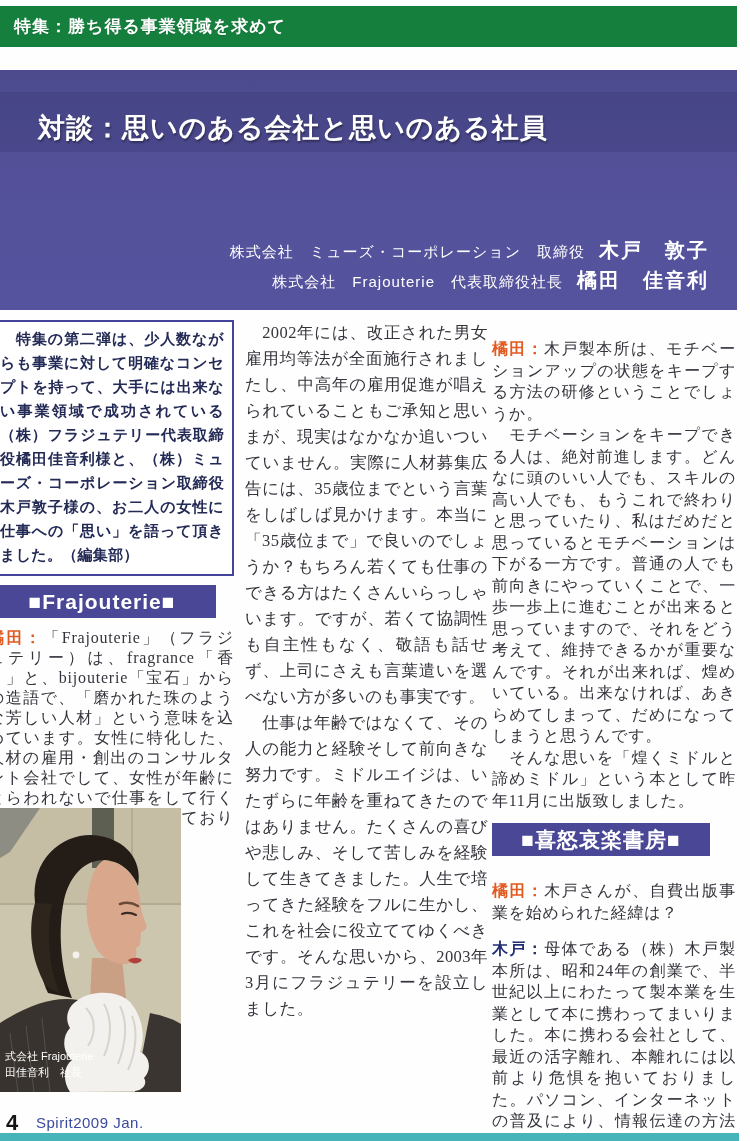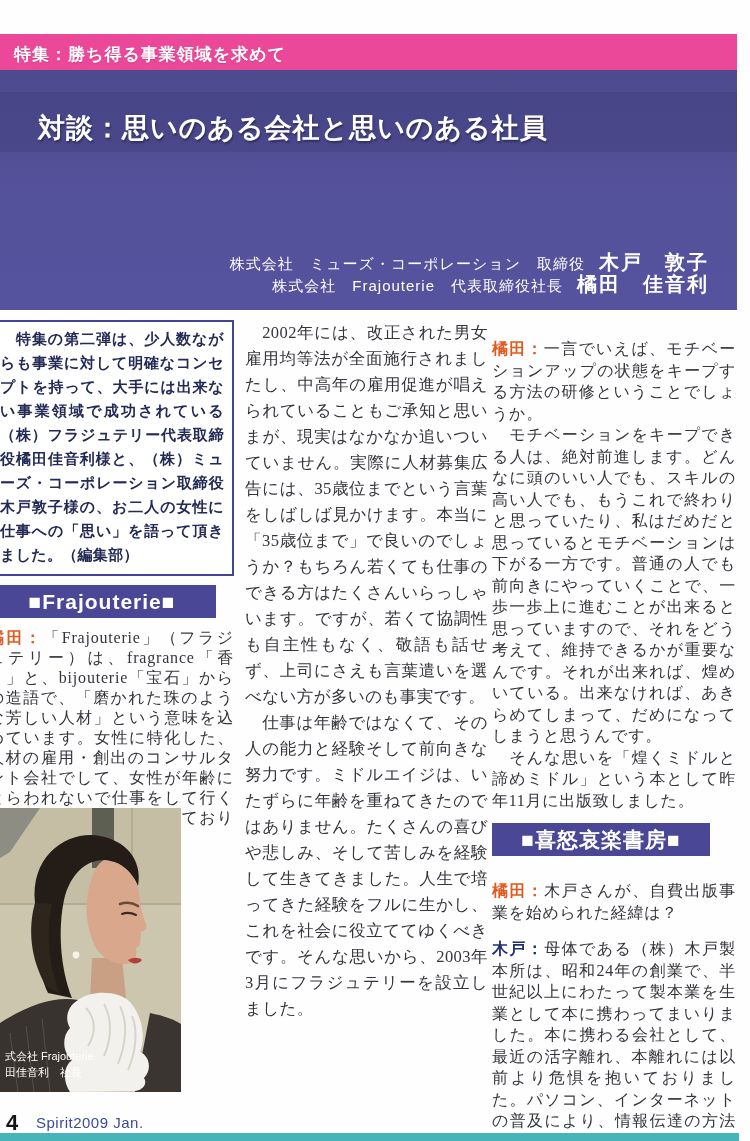--- a/index.html
+++ b/index.html
@@ -5,22 +5,22 @@
   html,body{margin:0;padding:0;}
   body{background:#ffffff;}
   .page{
     position:relative; width:750px; height:1141px; overflow:hidden;
     background:#fefefe;
     font-family:"Liberation Sans", sans-serif;
   }
   
   .topbar{
     position:absolute; left:0; top:6px; width:737px; height:41px;
-    background:#ec4899;
-    display:flex; align-items:center;margin-top:28px;
+    background:#15803d;
+    display:flex; align-items:center;
   }
   .topbar span{
     color:#ffffff; font-weight:bold; font-size:17px; letter-spacing:1px;
     padding-left:14px;
     text-shadow:0 1px 1px rgba(0,0,0,0.15);
   }
   
   .hero{
     position:absolute; left:0; top:70px; width:737px; height:240px;
     background:linear-gradient(180deg,#4d4b8e 0%, #55529c 55%, #56539e 100%);
@@ -29,21 +29,21 @@
     position:absolute; left:0; top:22px; width:100%; height:60px;
     background:rgba(10,8,50,0.10);
   }
   .hero-title{
     position:absolute; left:30px; top:32px; margin:8px;
     color:#ffffff; font-size:27px; font-weight:bold; letter-spacing:1px;
     text-shadow:1px 2px 2px rgba(0,0,0,0.35);
   }
   .byline{
     position:absolute; right:28px; bottom:14px; text-align:right;
-    color:#ffffff; line-height:21px; white-space:nowrap;
+    color:#ffffff; line-height:28px; white-space:nowrap;
   }
   .byline .role{font-size:15px; letter-spacing:1px; margin-right:14px;}
   .byline .name{font-size:20px; font-weight:bold; letter-spacing:2px;}
   
   .col{
     position:absolute; top:320px;
     color:#34343c;
     font-family:"Liberation Serif","DejaVu Serif",serif;
     text-align:justify; text-justify:inter-character;
   }
@@ -126,21 +126,21 @@
   </div>
 
   <div class="col col-mid">
     <p>　2002年には、改正された男女雇用均等法が全面施行されましたし、中高年の雇用促進が唱えられていることもご承知と思いまが、現実はなかなか追いついていません。実際に人材募集広告には、35歳位までという言葉をしばしば見かけます。本当に「35歳位まで」で良いのでしょうか？もちろん若くても仕事のできる方はたくさんいらっしゃいます。ですが、若くて協調性も自主性もなく、敬語も話せず、上司にさえも言葉遣いを選べない方が多いのも事実です。</p>
     <p>　仕事は年齢ではなくて、その人の能力と経験そして前向きな努力です。ミドルエイジは、いたずらに年齢を重ねてきたのではありません。たくさんの喜びや悲しみ、そして苦しみを経験して生きてきました。人生で培ってきた経験をフルに生かし、これを社会に役立ててゆくべきです。そんな思いから、2003年3月にフラジュテリーを設立しました。</p>
 
   </div>
 
   <div class="col col-right">
     <p class="gap-s">
-      <span class="sp sp-kitta">橘田：</span><span>一言でいえば、モチベーションアップの状態をキープする方法の研修ということでしょうか。</span>
+      <span class="sp sp-kitta">橘田：</span><span>木戸製本所は、モチベーションアップの状態をキープする方法の研修ということでしょうか。</span>
     </p>
     <p>　モチベーションをキープできる人は、絶対前進します。どんなに頭のいい人でも、スキルの高い人でも、もうこれで終わりと思っていたり、私はだめだと思っているとモチベーションは下がる一方です。普通の人でも前向きにやっていくことで、一歩一歩上に進むことが出来ると思っていますので、それをどう考えて、維持できるかが重要なんです。それが出来れば、煌めいている。出来なければ、あきらめてしまって、だめになってしまうと思うんです。</p>
     <p>　そんな思いを「煌くミドルと諦めミドル」という本として昨年11月に出版致しました。</p>
     <div class="banner banner-r">■喜怒哀楽書房■</div>
     <p>
       <span class="sp sp-kitta">橘田：</span><span>木戸さんが、自費出版事業を始められた経緯は？</span>
     </p>
     <p class="gap-m">
       <span class="sp sp-kido">木戸：</span><span>母体である（株）木戸製本所は、昭和24年の創業で、半世紀以上にわたって製本業を生業として本に携わってまいりました。本に携わる会社として、最近の活字離れ、本離れには以前より危惧を抱いておりました。パソコン、インターネットの普及により、情報伝達の方法が変わりつつある現在</span>
     </p>

